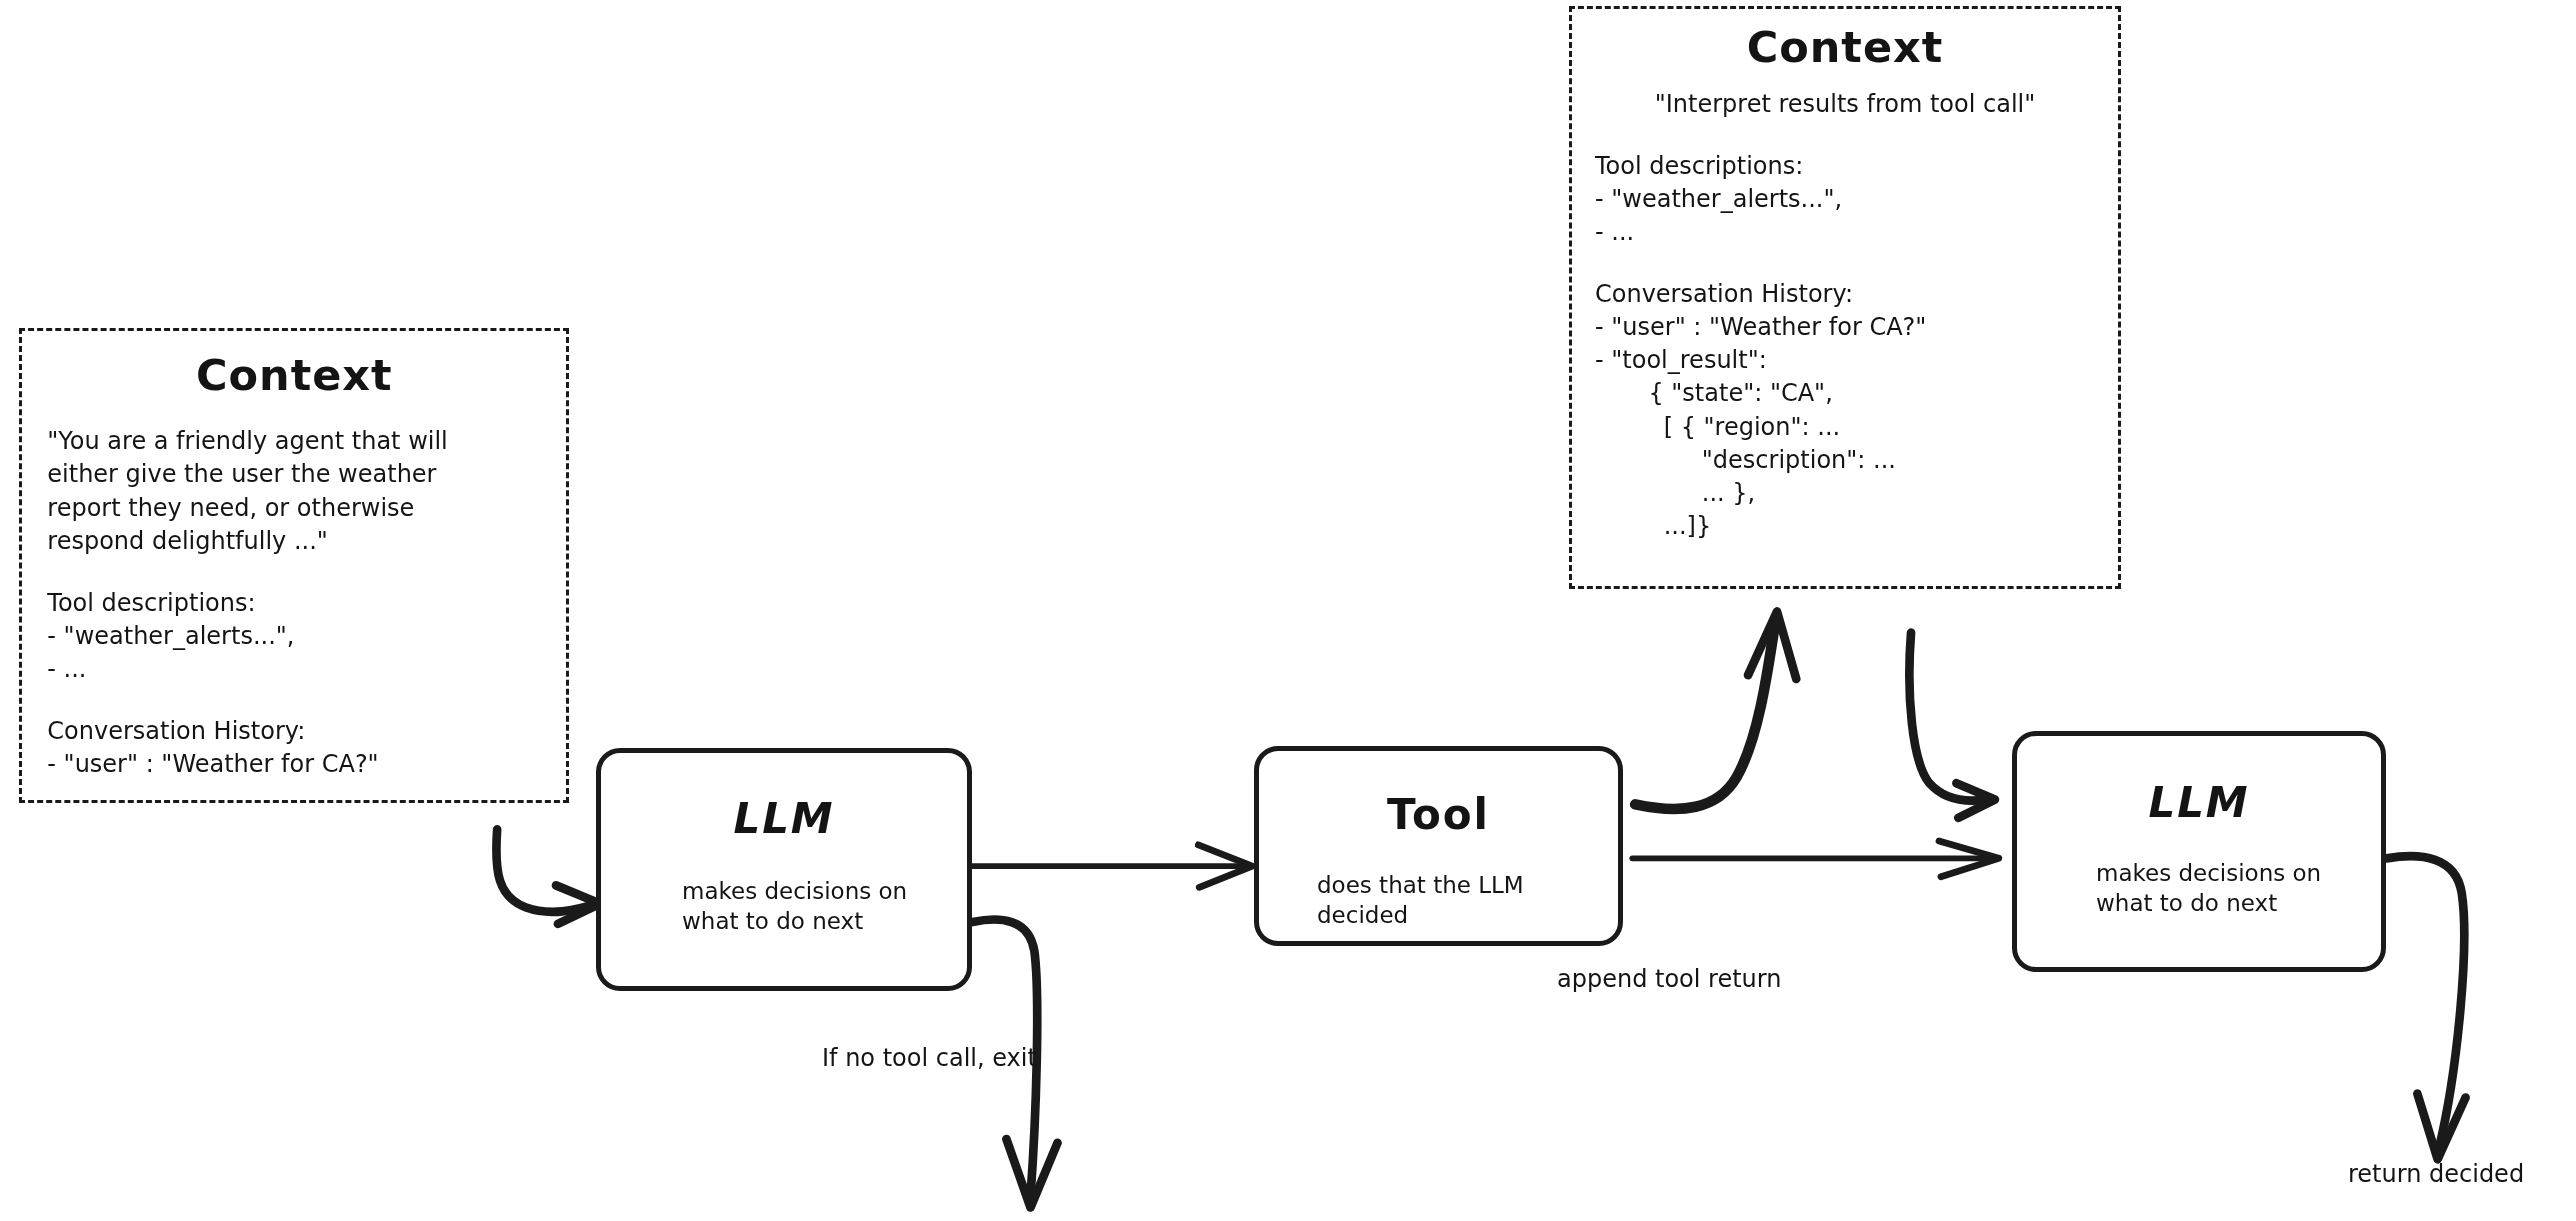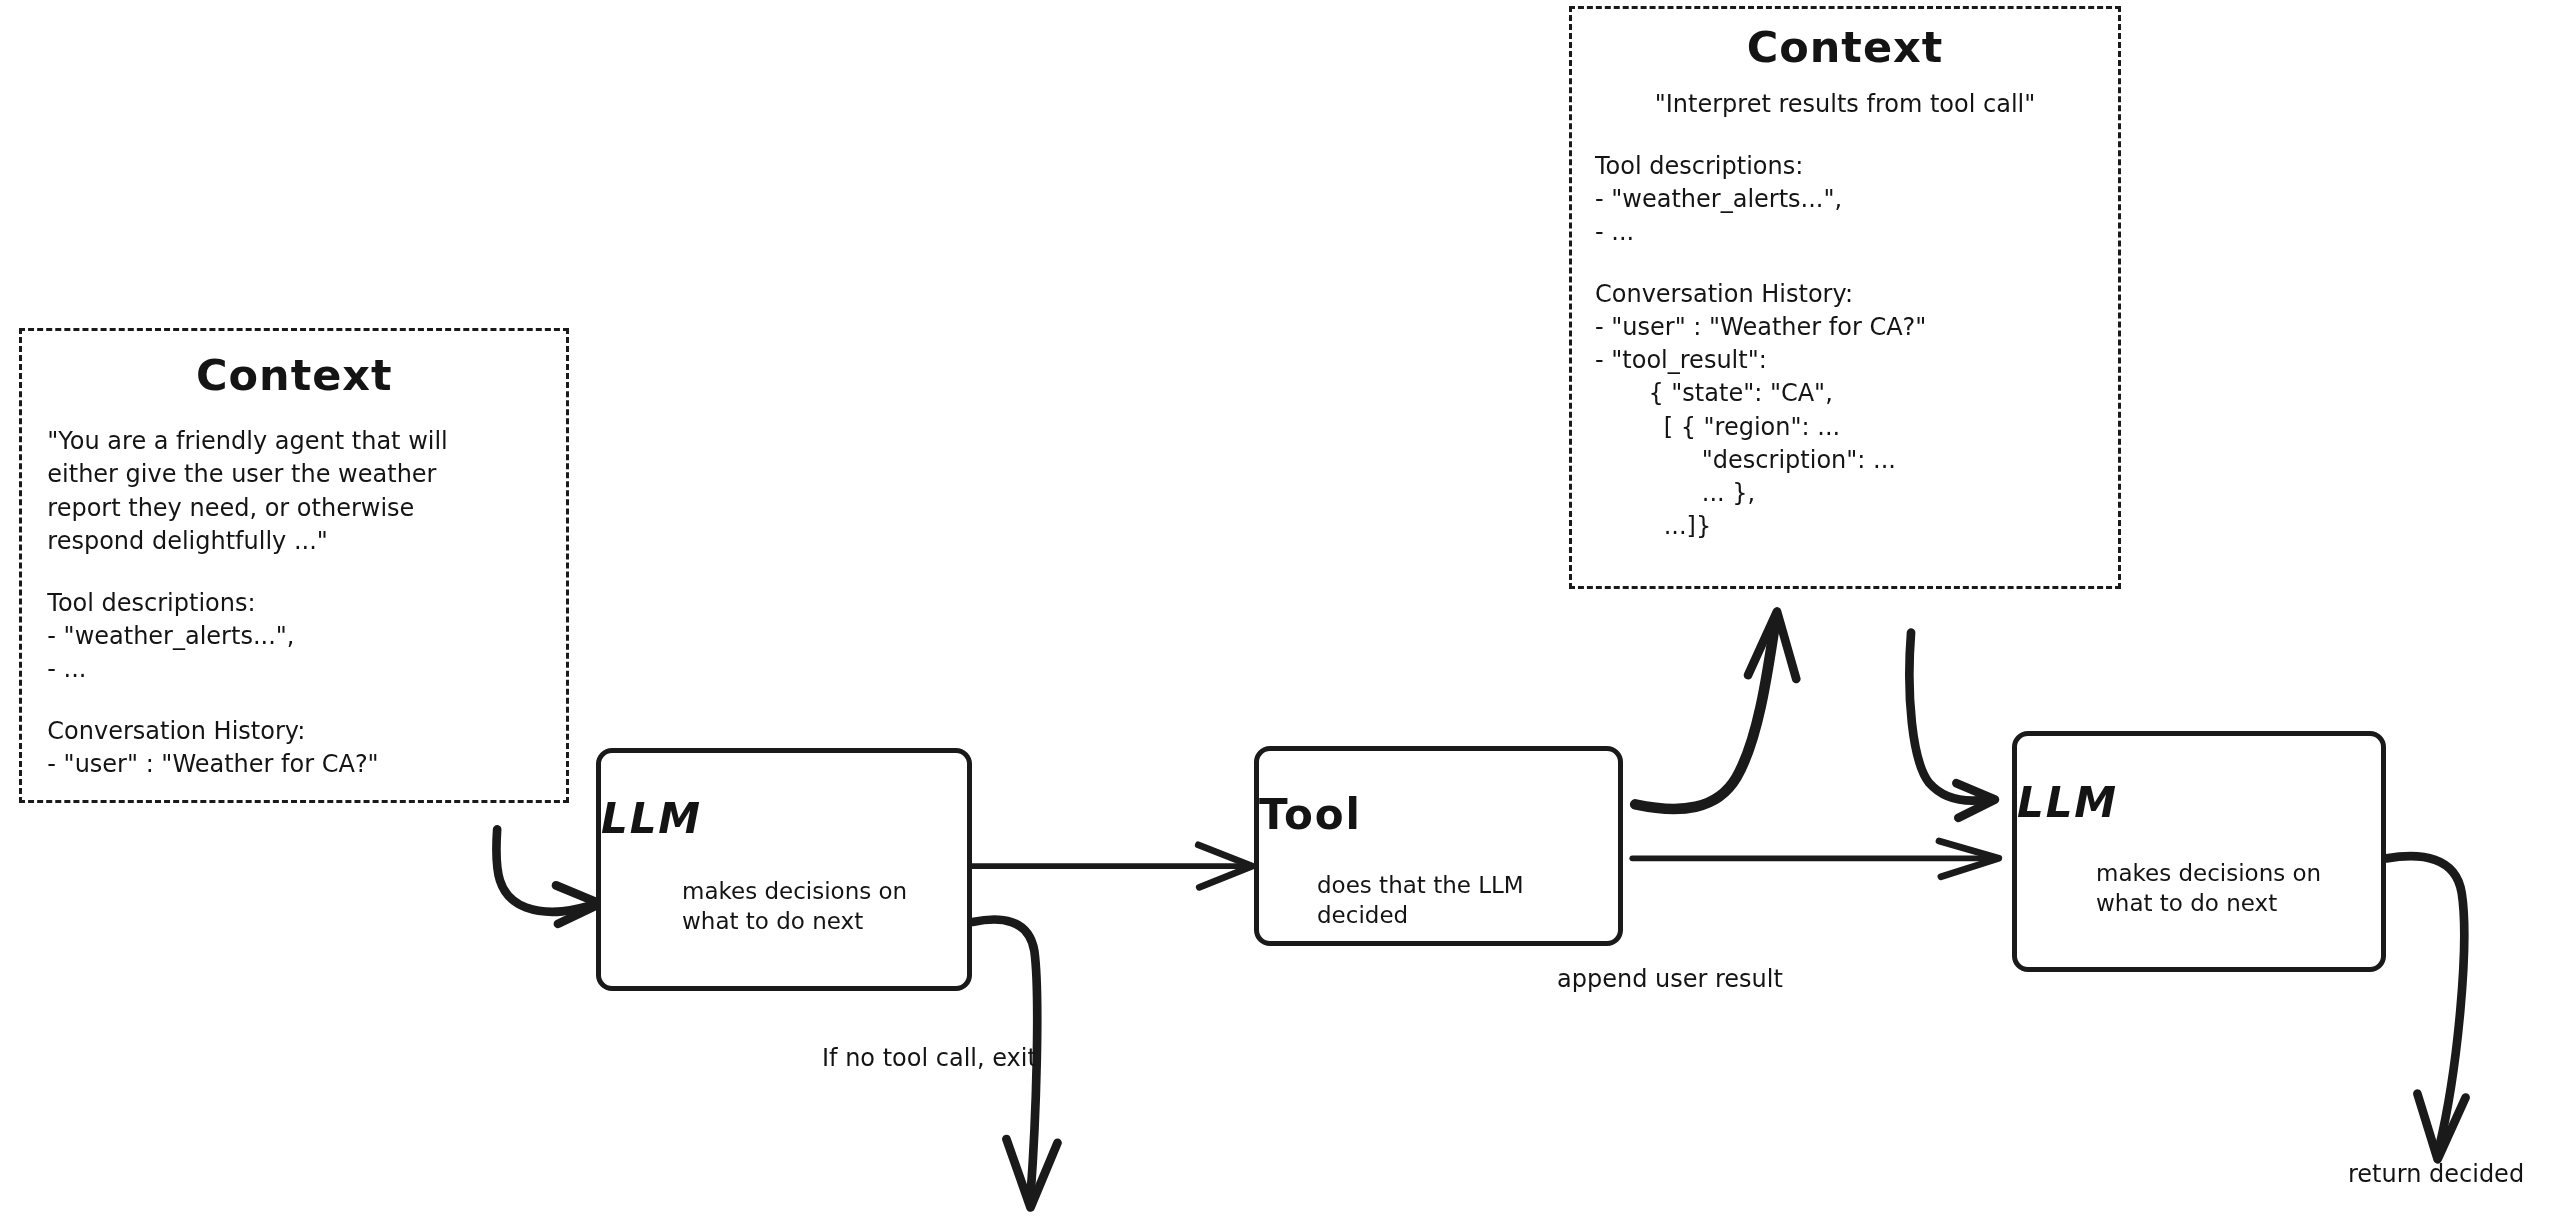--- a/index.html
+++ b/index.html
@@ -72,24 +72,25 @@
     margin-bottom: 29px;
   }
   #context-right .para { margin-bottom: 29px; }
   #context-right .json-block { padding-left: 0; }
 
   
   .node {
     position: absolute;
     box-sizing: border-box;
     border: 5.8px solid #1a1a1a;
-    border-radius: 16px;
+    border-radius: 24px;
     background: #ffffff;
     display: flex;
     flex-direction: column;
+    align-items: center;
   }
   .node-title {
     font-family: "DejaVu Sans", sans-serif;
     font-size: 42px;
     font-weight: 700;
     font-style: italic;
     color: #141414;
     letter-spacing: 1.9px;
   }
   .node-sub {
@@ -213,18 +214,18 @@
   </div>
 
   <div class="node" id="node-llm-2">
     <div class="node-title">LLM</div>
     <div class="node-sub">makes decisions on
 what to do next</div>
   </div>
 
   <div class="edge-label" id="label-exit">If no tool call, exit</div>
 
-  <div class="edge-label" id="label-append">append user result</div>
+  <div class="edge-label" id="label-append">append tool return</div>
 
   <div class="edge-label" id="label-return-result">return decided</div>
 
 </div>
 
 
 </body></html>

